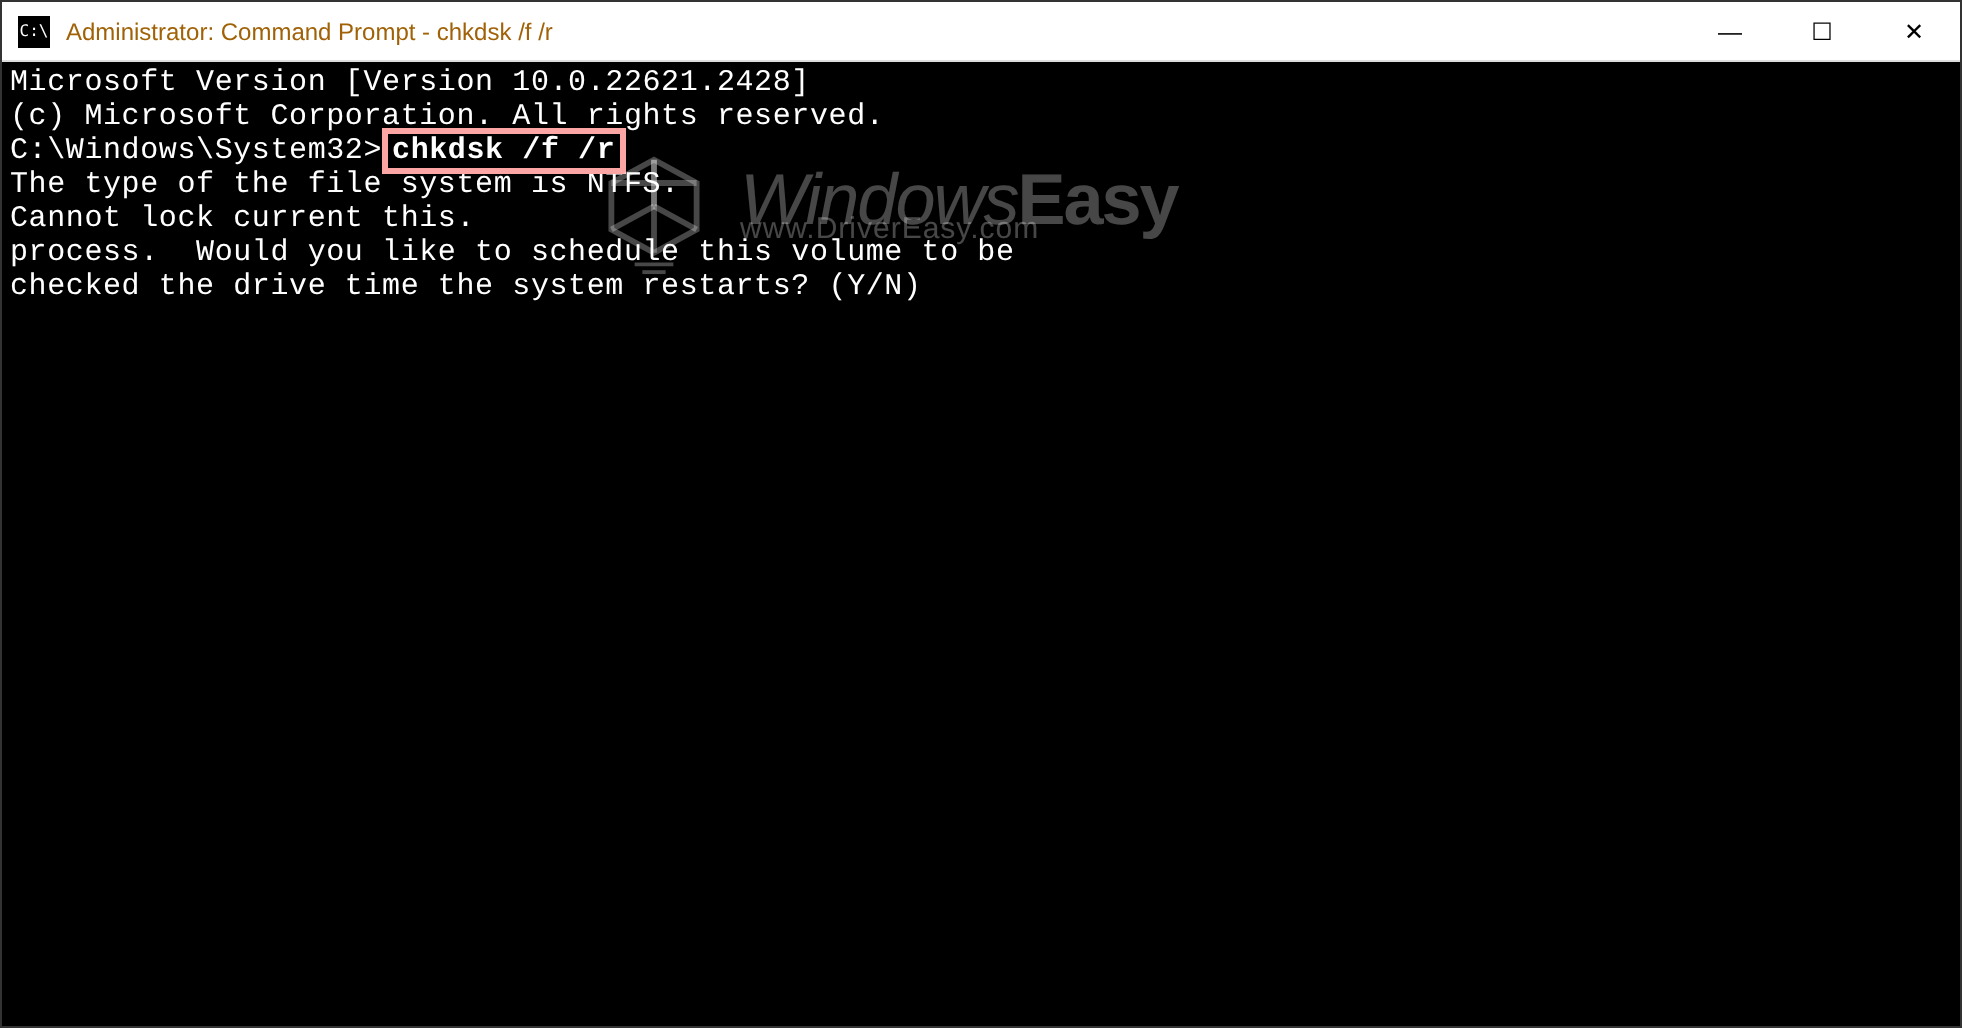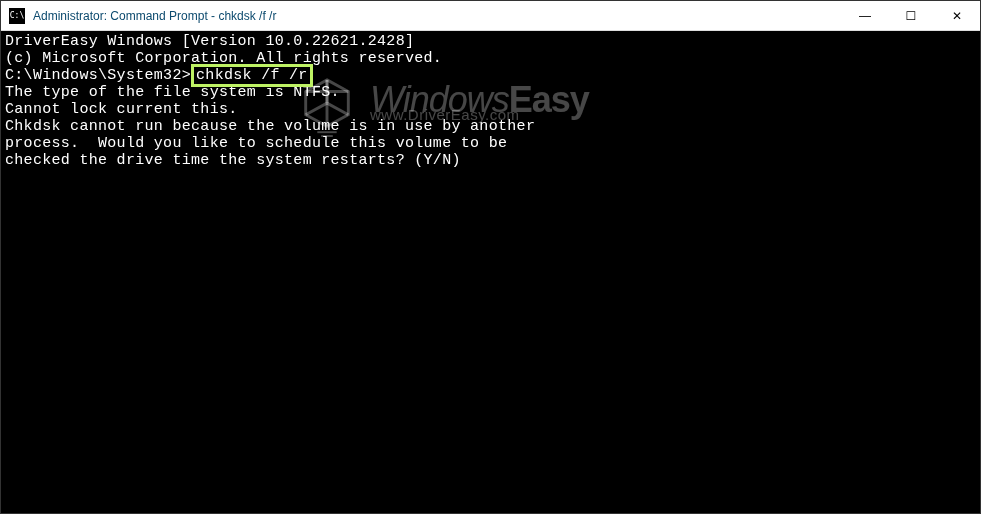--- a/index.html
+++ b/index.html
@@ -30,21 +30,21 @@
       margin-right: 8px;
       display: flex;
       align-items: center;
       justify-content: center;
       font-size: 8px;
       color: #fff;
       font-family: monospace;
     }
     .titlebar-text {
       font-size: 12px;
-      color: #0c4a6e;
+      color: #a16207;
       flex: 1;
     }
     .window-controls {
       display: flex;
       height: 100%;
     }
     .window-btn {
       width: 46px;
       height: 100%;
       display: flex;
@@ -63,25 +63,26 @@
       padding: 2px 4px;
       height: calc(100% - 30px);
       overflow: hidden;
       position: relative;
       letter-spacing: 0.3px;
     }
     .terminal-line {
       white-space: pre;
     }
     .highlight-box {
-      border: 3px solid #bef264;
+      border: 3px solid #fca5a5;
       display: inline-block;
       padding: 0 2px;
       margin: -3px 0;
       position: relative;
+      font-weight: bold;
     }
     .prompt-line {
       display: flex;
       align-items: flex-start;
     }
     .watermark {
       position: absolute;
       top: 45px;
       left: 295px;
       color: rgba(255, 255, 255, 0.28);
@@ -145,25 +146,24 @@
       <path d="M26 62 L38 62" stroke-width="2"></path>
     </svg>
     <div class="watermark-text">
       <div class="watermark-title">
         <span>Windows</span><span class="bold">Easy</span>
       </div>
       <div class="watermark-url">www.DriverEasy.com</div>
     </div>
   </div>
 
-  <div class="terminal-line">DriverEasy Windows [Version 10.0.22621.2428]</div>
+  <div class="terminal-line">Microsoft Version [Version 10.0.22621.2428]</div>
   <div class="terminal-line">(c) Microsoft Corporation. All rights reserved.</div>
   <div class="terminal-line"></div>
   <div class="terminal-line prompt-line">
     <span>C:\Windows\System32&gt;</span><span class="highlight-box"><span>chkdsk /f /r</span></span>
   </div>
   <div class="terminal-line">The type of the file system is NTFS.</div>
   <div class="terminal-line">Cannot lock current this.</div>
   <div class="terminal-line"></div>
-  <div class="terminal-line">Chkdsk cannot run because the volume is in use by another</div>
   <div class="terminal-line">process.  Would you like to schedule this volume to be</div>
   <div class="terminal-line">checked the drive time the system restarts? (Y/N)</div>
 </div>
 
 </body></html>

